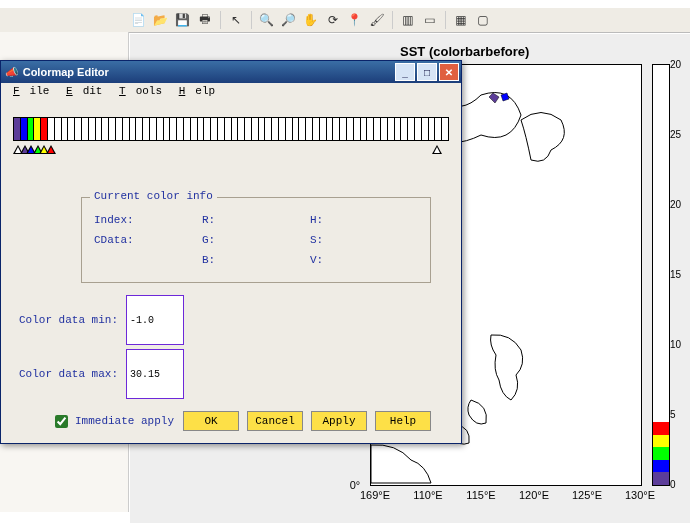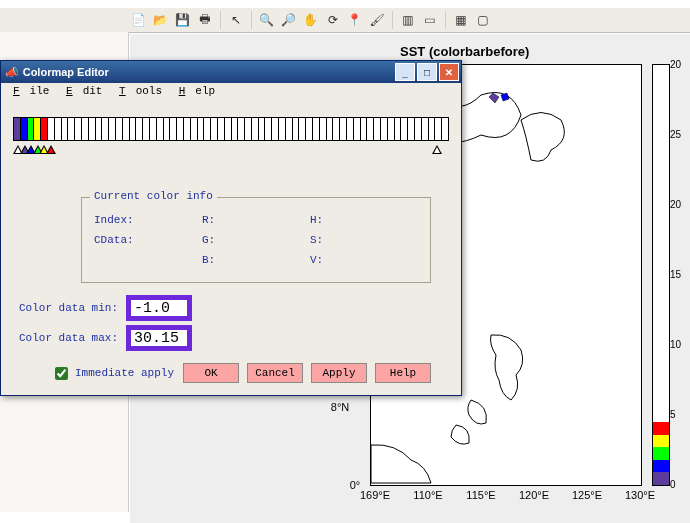--- a/index.html
+++ b/index.html
@@ -179,45 +179,45 @@
   .sel {
     border: 1px solid #7a98bf;
     background: #fff;
     width: 40px; height: 18px;
     display:inline-flex; align-items:center; justify-content:space-between;
     padding: 0 2px;
     font-size: 10px;
     cursor:pointer;
   }
   .txtin {
-    border: 5px solid #6d28d9;
+    border: 1px solid #6d28d9;
     background:#fff;
     height: 16px;
     width: 50px;
-    padding: 0 3px;
-    font-size:15px;
+    padding: 16px 3px;
+    font-size:10px;
     font-family: "Courier New", monospace;
   }
   .btnrow {
     display:flex;
     justify-content:flex-end;
     gap: 8px;
     padding: 8px 30px 12px;
     align-items: center;
   }
   .cbwrap {
     margin-right:auto;
     font-family: "Courier New", monospace;
     color:#2030a0;
     display:flex; align-items:center; gap:4px;
     margin-left: 20px;
   }
   .dbtn {
     border: 1px solid #888;
-    background: #fca5a5;
+    background: #fde047;
     width: 56px; height: 20px;
     font-size:11px;
     font-family: "Courier New", monospace;
     cursor:pointer;
   }
   input[type=checkbox]{ accent-color: #2a7a2a; }
 </style>
 </head>
 <body>
 

